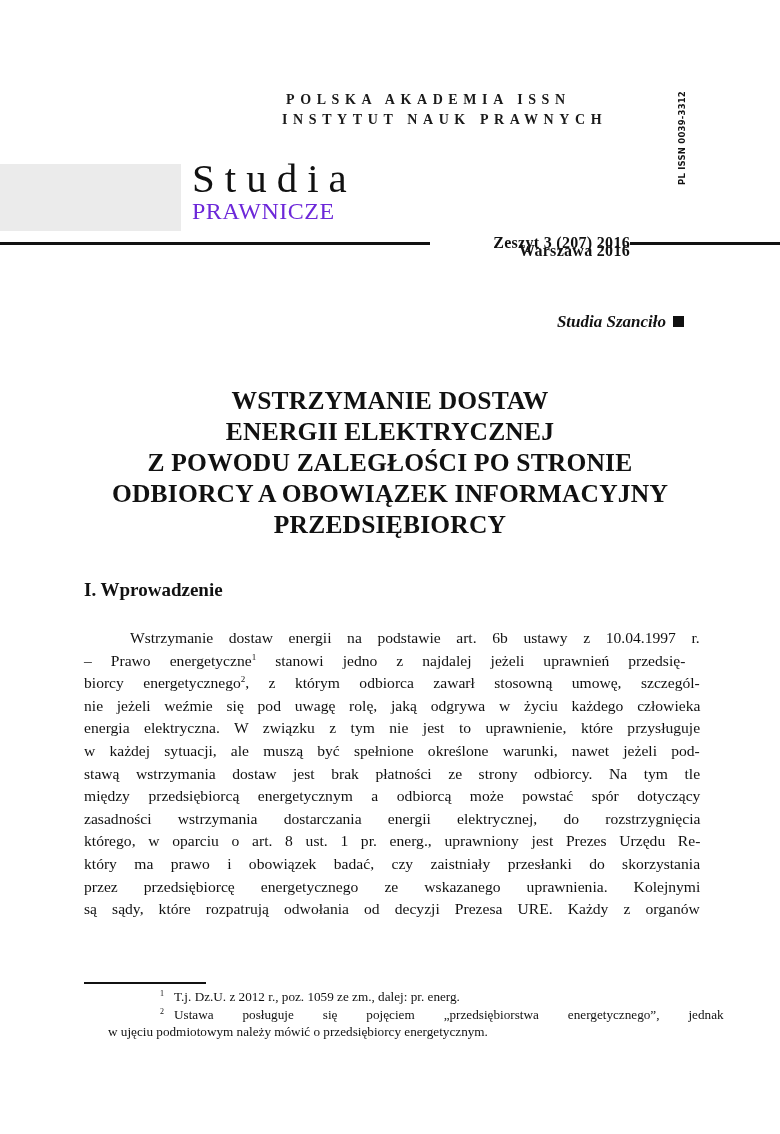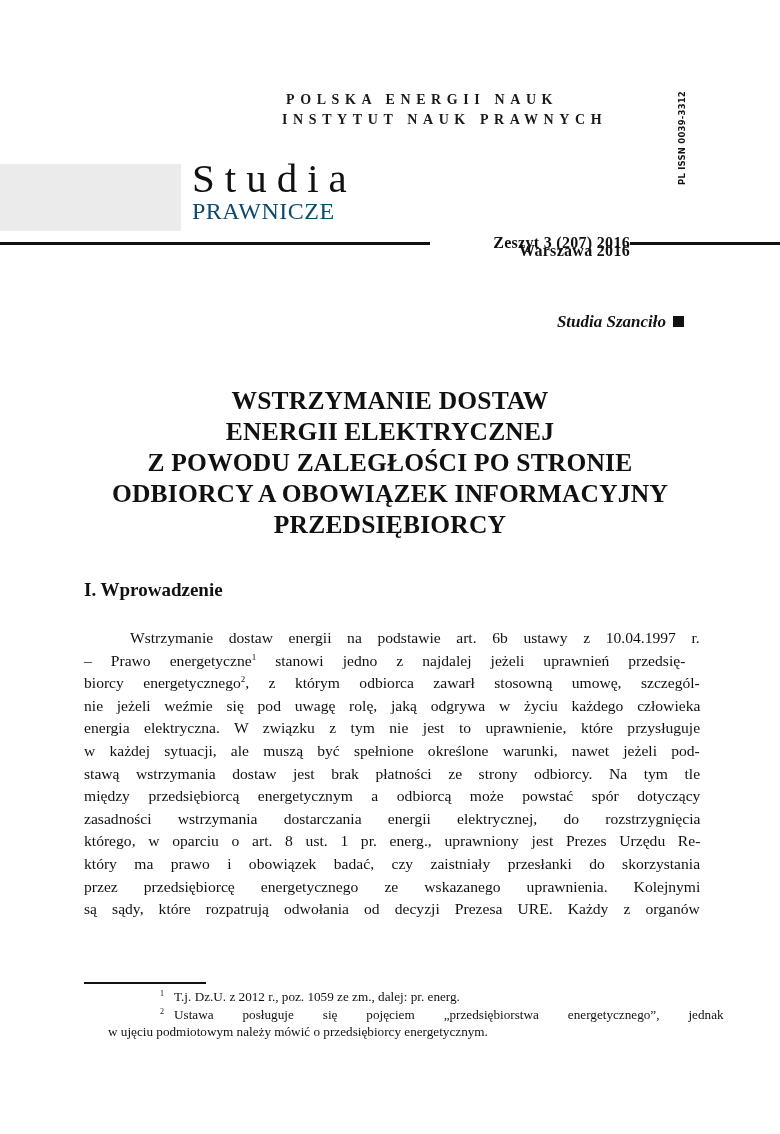--- a/index.html
+++ b/index.html
@@ -7,21 +7,21 @@
          font-family: "Liberation Serif", "DejaVu Serif", serif; color: #111; }
   .abs { position: absolute; }
   .inst { right: 95px; text-align: left; font-weight: bold; font-size: 14px; letter-spacing: 5.6px; line-height: 21px; color:#1a1a1a; }
   #inst1 { left: 286px; top: 89px; }
   #inst2 { left: 282px; top: 109px; }
   .issn { left: 675px; top: 90px; width: 14px; height: 96px; }
   .issn span { position:absolute; left:50%; top:50%; transform: translate(-50%,-50%) rotate(-90deg);
                font-family: "DejaVu Sans", sans-serif; font-size: 8.5px; font-weight:bold; white-space: nowrap; letter-spacing: .2px; }
   .graybox { left: 0; top: 164px; width: 181px; height: 67px; background: #ebebeb; }
   .studia { left: 192px; top: 155px; font-size: 41px; letter-spacing: 10px; line-height: 46px; color:#111; }
-  .prawnicze { left: 192px; top: 197px; font-size: 24px; letter-spacing: 0.5px; line-height: 28px; color:#0c4a6e; }
+  .prawnicze { left: 192px; top: 197px; font-size: 24px; letter-spacing: 0.5px; line-height: 28px; color:#6d28d9; }
   .rule { left: 0; top: 242px; width: 780px; height: 3px; background: #111; }
   .zeszyt-wrap { left: 430px; top: 231px; width: 200px; background:#fff; height: 24px; }
   .zeszyt { right: 150px; top: 232px; font-size: 16px; font-weight: bold; line-height: 21px; text-align:right; letter-spacing: .3px; }
   #zeszyt1 { top: 232px; margin-left: 19px; }
   #zeszyt2 { top: 240px; }
   .author { right: 96px; top: 311px; font-size: 17px; font-style: italic; font-weight: bold; line-height: 22px; }
   .author-sq { display:inline-block; width: 11px; height: 11px; background:#111; margin-left: 7px; vertical-align: 0px; }
   .title { left: 80px; width: 620px; top: 385px; text-align: center; font-size: 25.5px; font-weight: bold; line-height: 31px; letter-spacing: 0.2px; }
   .title div { white-space: nowrap; }
   .section { left: 84px; top: 577px; font-size: 19px; font-weight: bold; line-height: 26px; text-align: center; }
@@ -32,21 +32,21 @@
   .fn-rule { left: 84px; top: 982px; width: 122px; height: 2px; background: #111; }
   .fn { left: 84px; width: 616px; top: 988px; font-size: 13.2px; line-height: 17.5px; }
   .fn .line { display:block; white-space: nowrap; height: 17.5px; margin-left: 24px; }
   .fn .ind { padding-left: 52px; }
   .fn .just { text-align: justify; text-align-last: justify; }
   .fn sup { font-size: 8px; vertical-align: 5px; margin-right: 10px; }
 </style>
 </head>
 <body>
 
-<div class="abs inst" id="inst1">POLSKA ENERGII NAUK</div>
+<div class="abs inst" id="inst1">POLSKA AKADEMIA ISSN</div>
 <div class="abs inst" id="inst2">INSTYTUT NAUK PRAWNYCH</div>
 
 <div class="abs issn">
   <span>PL ISSN 0039-3312</span>
 </div>
 
 <div class="abs graybox"></div>
 <div class="abs studia">Studia</div>
 <div class="abs prawnicze">PRAWNICZE</div>
 

